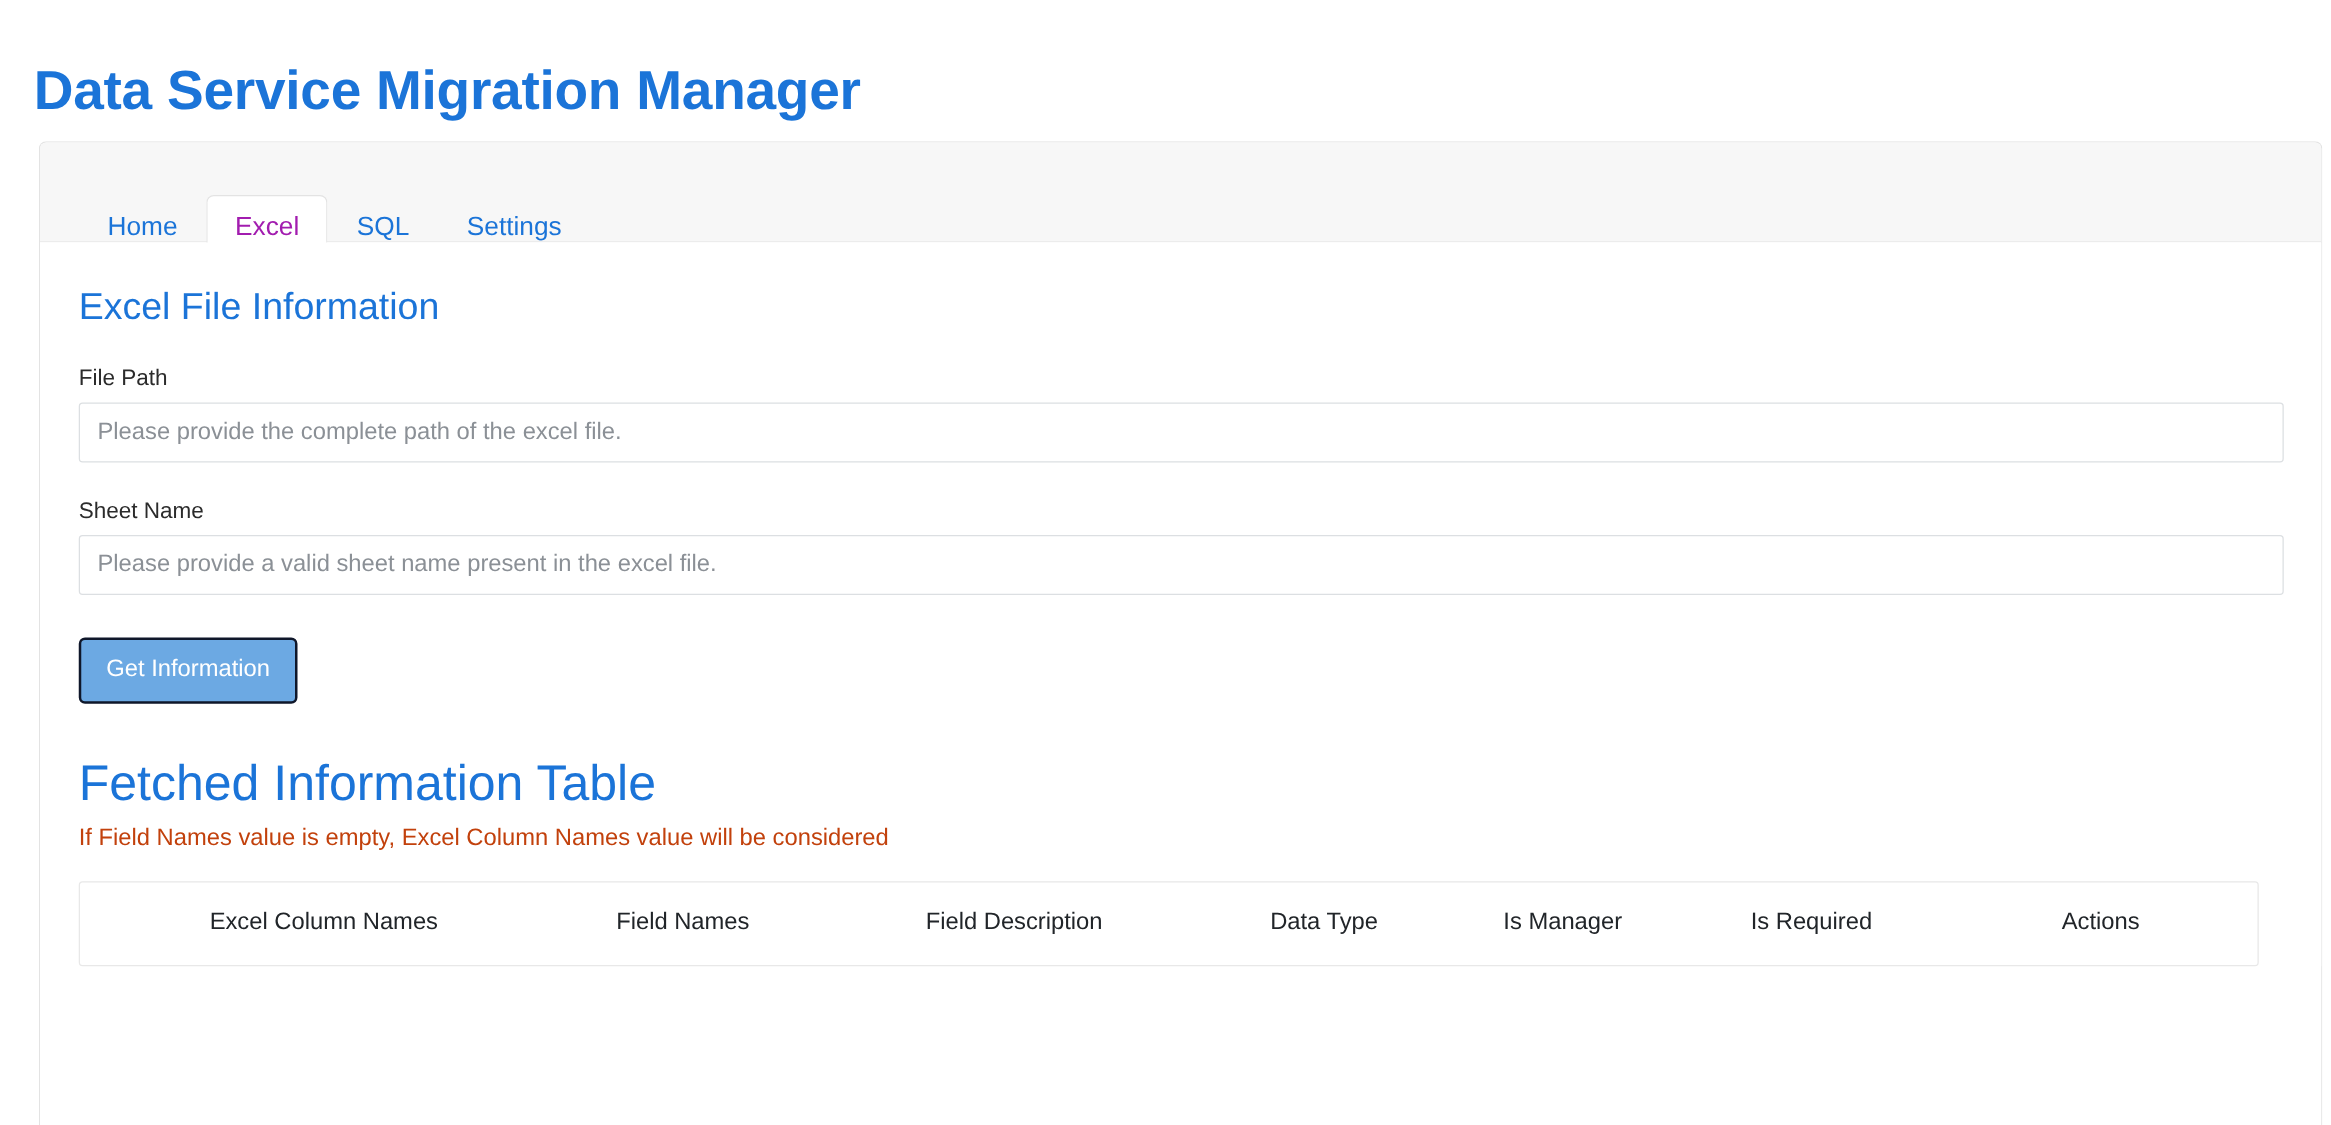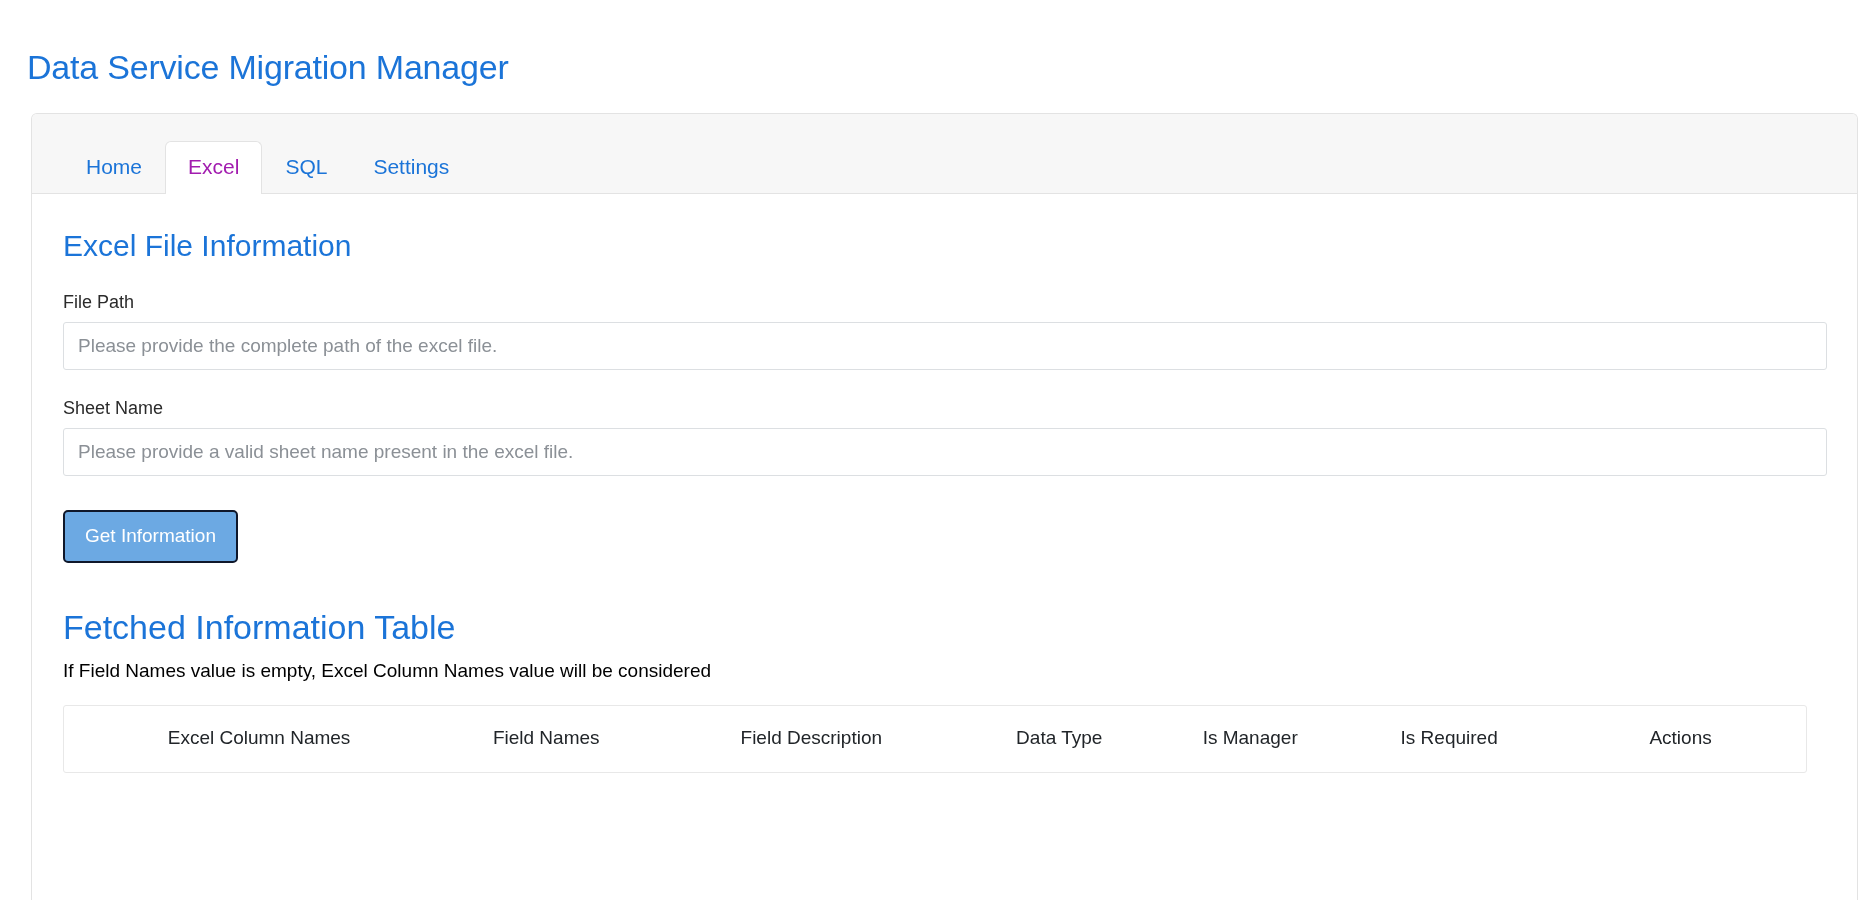--- a/index.html
+++ b/index.html
@@ -19,23 +19,23 @@
     width: 1865px;
     height: 900px;
     background: #ffffff;
   }
 
   
   .app-title {
     position: absolute;
     left: 27px;
     top: 20px;
-    font-size: 34px;
+    font-size: 44px;
     line-height: 48px;
-    font-weight: 400;
+    font-weight: 700;
     color: #1b74d8;
     letter-spacing: -0.2px;
     white-space: nowrap;
   }
 
   
   .card {
     position: absolute;
     left: 31px;
     top: 113px;
@@ -63,21 +63,21 @@
     position: relative;
     font-size: 21px;
     line-height: 21px;
     color: #1b74d8;
     padding: 14px 22px 17px 22px;
     white-space: nowrap;
     cursor: pointer;
     background: transparent;
     border: 1px solid transparent;
     border-bottom: none;
-    top: 1px;
+    top: 16px;
   }
   .tab.active {
     color: #a21caf;
     background: #ffffff;
     border-color: #e3e3e3;
     border-top-left-radius: 6px;
     border-top-right-radius: 6px;
   }
 
   
@@ -130,33 +130,33 @@
     font-family: "Liberation Sans", "DejaVu Sans", sans-serif;
     color: #ffffff;
     background: #6ca9e3;
     border: 2px solid #0f172a;
     border-radius: 5px;
     cursor: pointer;
     white-space: nowrap;
   }
 
   .table-heading {
-    font-size: 34px;
+    font-size: 40px;
     line-height: 36px;
     color: #1b74d8;
     font-weight: 400;
     margin: 0;
     padding-top: 46px;
     white-space: nowrap;
   }
 
   .table-note {
     font-size: 19px;
     line-height: 24px;
-    color: #000000;
+    color: #c2410c;
     margin-top: 14px;
     white-space: nowrap;
   }
 
   
   .data-table-wrap {
     margin-top: 22px;
     width: 1744px;
     border: 1px solid #e8e8e8;
     border-radius: 3px;

